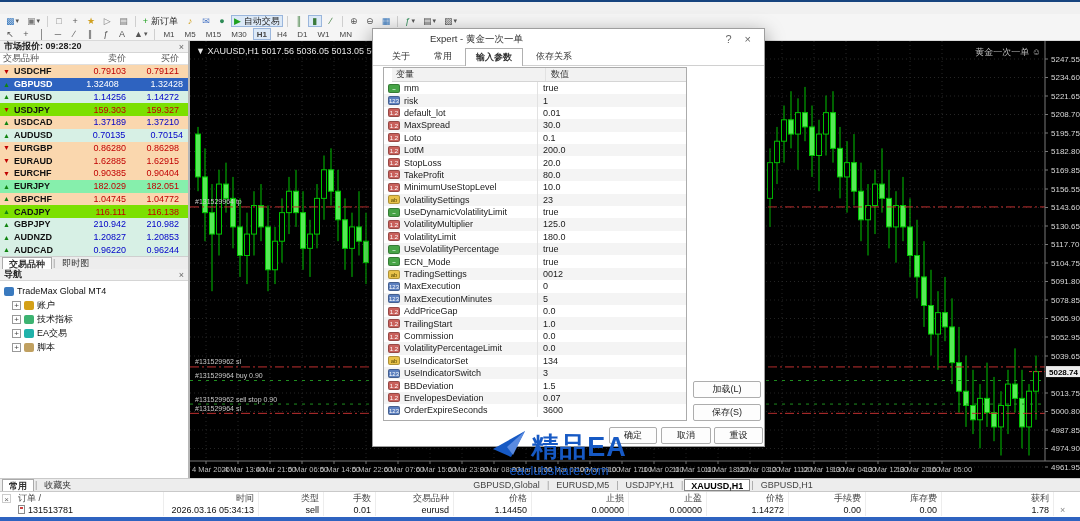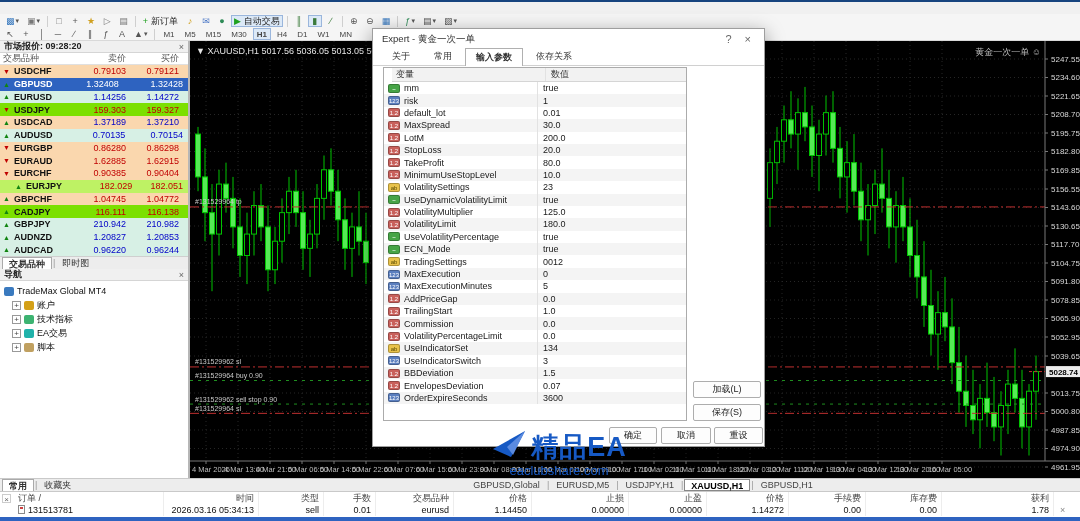--- a/index.html
+++ b/index.html
@@ -57,21 +57,21 @@
   .doc-ico{display:inline-block;width:7px;height:9px;border:1px solid #8A8A8A;background:#FDFDFD;margin-right:3px;position:relative;top:1px;}
   .doc-ico:after{content:"";position:absolute;left:1px;top:1px;width:3px;height:2px;background:#D04040;}
   
   #watermark{position:absolute;left:444px;top:429px;z-index:20;width:230px;text-align:center;color:#1659C4;}
   #wm-main{display:flex;align-items:flex-start;justify-content:center;gap:4px;}
   #wm-logo{width:36px;height:30px;}
   #wm-title{font-size:27px;font-weight:bold;letter-spacing:1px;}
   #wm-url{font-size:13px;font-weight:normal;margin-top:-2px;}
   
   #dialog{position:absolute;left:372px;top:28px;width:393px;height:419px;background:#FFF;border:1px solid #9E9E9E;z-index:10;box-shadow:0 5px 18px rgba(0,0,0,.4);}
-  #dlg-title{height:20px;display:flex;align-items:center;padding:0 9px;color:#333;font-size:9.5px;}
+  #dlg-title{height:20px;display:flex;align-items:center;padding:0 9px;color:#333;font-size:9.5px;margin-left:48px;}
   #dlg-title .q{margin-left:auto;color:#666;font-size:11px;padding:0 9px;}
   #dlg-title .x{color:#666;font-size:11px;padding:0 4px;}
   #dlg-tabs{display:flex;align-items:flex-end;height:17px;padding-left:8px;border-bottom:1px solid #D0D0D0;}
   .dlg-tab{padding:2px 10px;color:#333;margin-right:2px;border:1px solid transparent;border-bottom:none;}
   .dlg-tab.active{background:#FFF;border-color:#B0B0B0;position:relative;top:1px;font-weight:bold;}
   #param-table{position:absolute;left:10px;top:38px;width:304px;height:354px;border:1px solid #ABABAB;overflow:hidden;background:#fff;}
   #param-head{display:flex;height:14px;background:#F2F2F2;border-bottom:1px solid #D5D5D5;align-items:center;color:#333;margin-left:8px;}
   .p-name{width:154px;padding-left:4px;border-right:1px solid #E2E2E2;display:flex;align-items:center;height:100%;}
   .p-val{flex:1;padding-left:5px;}
   .param-row{display:flex;height:12.4px;align-items:center;font-size:9px;color:#1a1a1a;}
@@ -280,21 +280,21 @@
           <div class="mw-ask" style="color: rgb(192, 0, 0);">1.62915</div>
         </div>
         <div class="mw-row" style="background: rgb(250, 215, 174);">
           <div class="mw-sym">
             <span class="mw-arrow" style="color: rgb(192, 0, 0);">▼</span>
             <span>EURCHF</span>
           </div>
           <div class="mw-bid" style="color: rgb(192, 0, 0);">0.90385</div>
           <div class="mw-ask" style="color: rgb(192, 0, 0);">0.90404</div>
         </div>
-        <div class="mw-row" style="background: #bef264; padding-left: 12px;">
+        <div class="mw-row" style="background: #86efac;">
           <div class="mw-sym">
             <span class="mw-arrow" style="color: rgb(16, 132, 16);">▲</span>
             <span>EURJPY</span>
           </div>
           <div class="mw-bid" style="color: rgb(192, 0, 0);">182.029</div>
           <div class="mw-ask" style="color: rgb(192, 0, 0);">182.051</div>
         </div>
         <div class="mw-row" style="background: rgb(250, 215, 174);">
           <div class="mw-sym">
             <span class="mw-arrow" style="color: rgb(16, 132, 16);">▲</span>
@@ -768,20 +768,27 @@
           <div class="param-row">
             <div class="p-name">
               <span class="chip" style="background: rgb(201, 97, 92);">1.2</span>
               <span>MaxSpread</span>
             </div>
             <div class="p-val">30.0</div>
           </div>
           <div class="param-row">
             <div class="p-name">
               <span class="chip" style="background: rgb(201, 97, 92);">1.2</span>
+              <span>Loto</span>
+            </div>
+            <div class="p-val">0.1</div>
+          </div>
+          <div class="param-row">
+            <div class="p-name">
+              <span class="chip" style="background: rgb(201, 97, 92);">1.2</span>
               <span>LotM</span>
             </div>
             <div class="p-val">200.0</div>
           </div>
           <div class="param-row">
             <div class="p-name">
               <span class="chip" style="background: rgb(201, 97, 92);">1.2</span>
               <span>StopLoss</span>
             </div>
             <div class="p-val">20.0</div>

